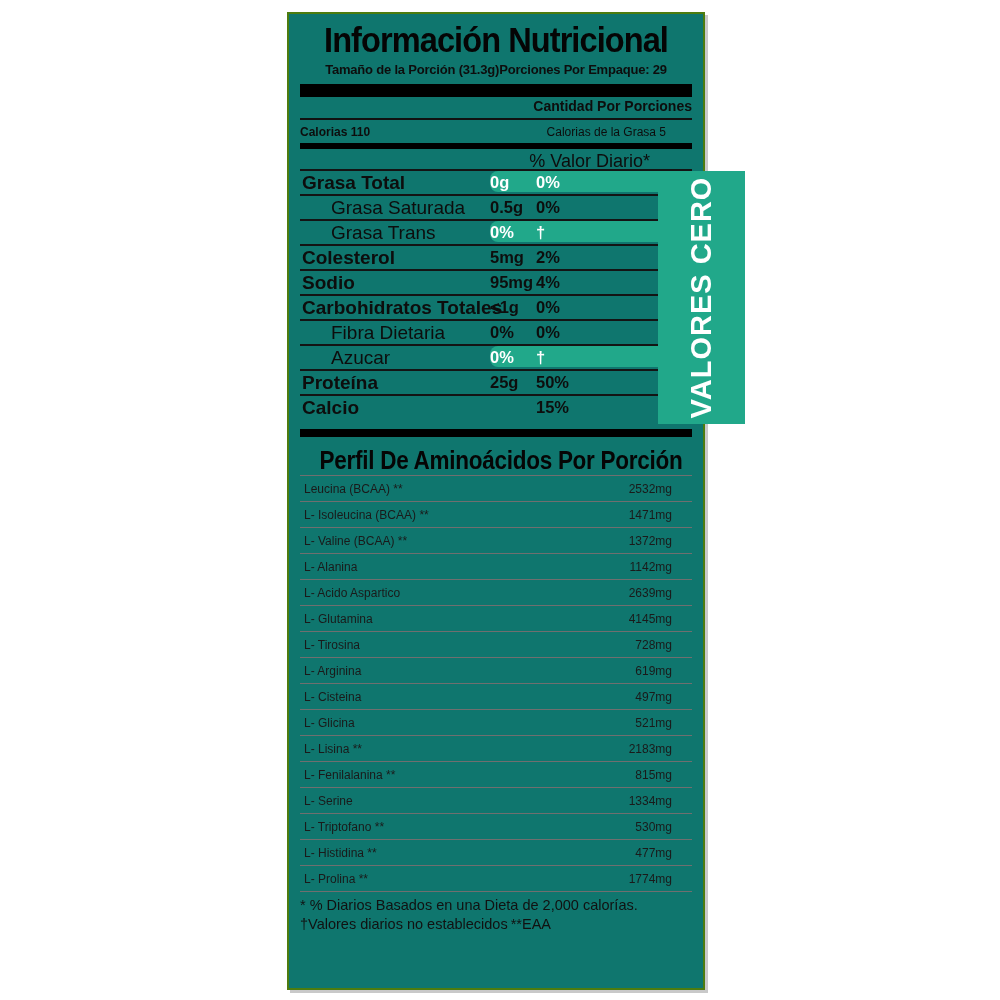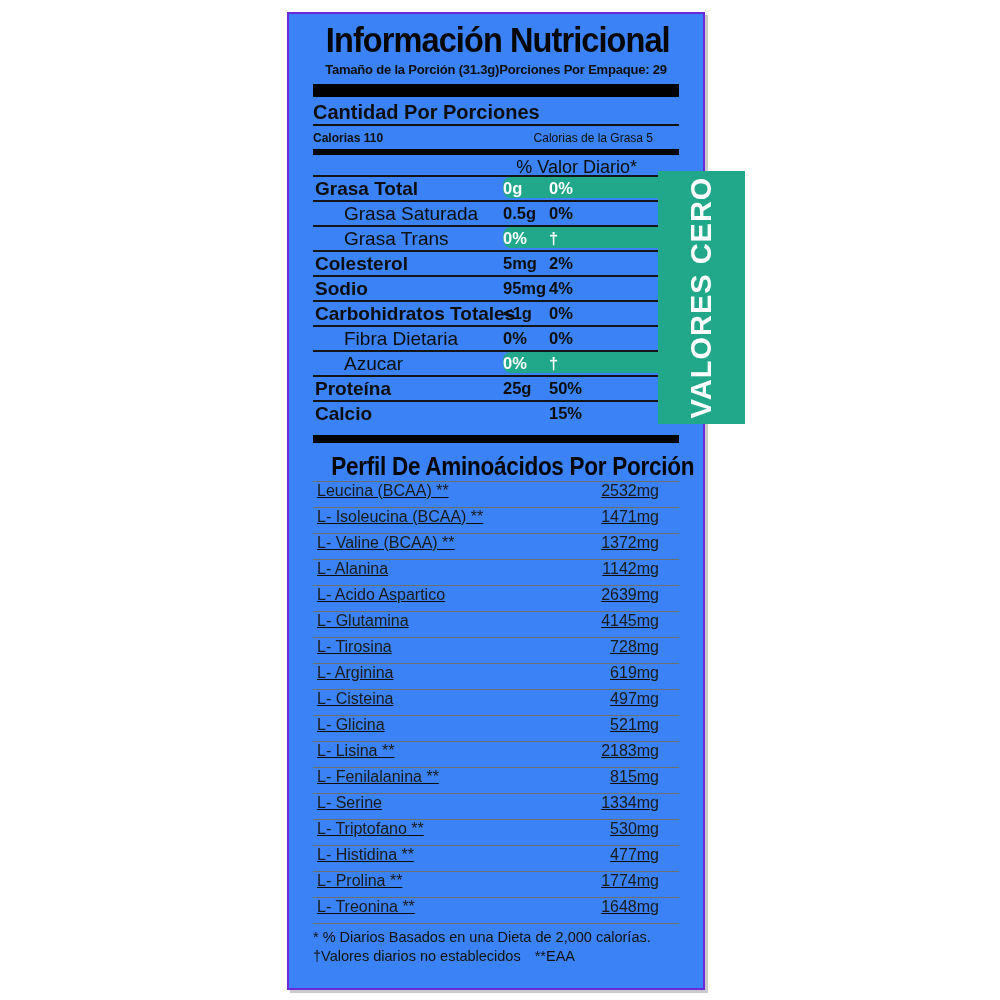--- a/index.html
+++ b/index.html
@@ -2,33 +2,33 @@
 <html style="--teal: #21a88a;"><head>
 <meta charset="utf-8">
 <style>
   * { margin:0; padding:0; box-sizing:border-box; }
   html,body { width:1000px; height:1000px; background:#ffffff;
     font-family:"Liberation Sans", sans-serif; color:#0d0d0d; }
   .page { position:relative; width:1000px; height:1000px; background:#fff; overflow:hidden; }
 
   .label-box {
     position:absolute; left:287px; top:12px; width:418px; height:978px;
-    background:#3b82f6; border:2px solid #6d28d9;
+    background:#0f766e; border:2px solid #4d7c0f;
     box-shadow:3px 3px 0 #c9c9c9;
-    padding:0 24px;
+    padding:0 11px;
   }
 
   
   .title { margin-top:6px; font-size:35px; font-weight:bold; letter-spacing:-1px;
     white-space:nowrap; transform:scaleX(0.93); transform-origin:center; text-align:center;
     line-height:40px; color:#050505; }
   .subtitle { display:flex; justify-content:center; margin-top:2px;
     font-size:13px; font-weight:bold; letter-spacing:-0.2px; line-height:16px; white-space:nowrap; }
   .bar-thick { height:13px; background:#000; margin-top:6px; }
-  .amount-per { margin-top:6px; font-size:20px; font-weight:bold; line-height:18px; }
+  .amount-per { font-size:14px; font-weight:bold; line-height:18px;text-align:right; }
   .thin-line { border-bottom:2px solid #111; margin-top:3px; }
   .calories-row { display:flex; justify-content:space-between; align-items:center;
     height:23px; font-size:12px; padding-right:26px; }
   .calories-row .cal { font-weight:bold; }
   .bar-mid { height:6px; background:#000; }
   .dv-header { text-align:right; padding-right:42px; font-size:18px; height:18px;
     line-height:20px; margin-top:2px; }
 
   
   .ntable { position:relative; }
@@ -49,27 +49,27 @@
   .banner-text { transform:rotate(-90deg); white-space:nowrap; color:#fff;
     font-size:29px; font-weight:bold; letter-spacing:1px; }
 
   .bar-thick2 { height:8px; background:#000; margin-top:10px; }
 
   
   .amino-title { margin-top:9px; font-size:25px; font-weight:bold; white-space:nowrap;
     text-align:center; transform:scaleX(0.90); transform-origin:center; line-height:28px;
     letter-spacing:-0.3px; color:#050505; }
   .atable { margin-top:1px; border-top:1.5px solid #6f6f6f; }
-  .arow { display:flex; justify-content:space-between; align-items:flex-start; height:26px;
-    border-bottom:1.5px solid #6f6f6f; padding:0 20px 0 4px; font-size:16px;text-decoration:underline; }
+  .arow { display:flex; justify-content:space-between; align-items:center; height:26px;
+    border-bottom:1.5px solid #6f6f6f; padding:0 20px 0 4px; font-size:12px; }
   .aname, .avalue { white-space:nowrap; color:#1a1a1a; }
 
   
   .footnotes { margin-top:4px; font-size:14.5px; line-height:19px; color:#111; }
-  .fn2 { display:flex; gap:14px; }
+  .fn2 { display:flex; gap:3px; }
 </style>
 </head>
 <body>
 
 <div class="page">
   <div class="label-box">
 
     <div class="title">Información Nutricional</div>
 
     <div class="subtitle">
@@ -208,24 +208,20 @@
           <span class="aname">L- Triptofano **</span>
           <span class="avalue">530mg</span>
         </div>
         <div class="arow">
           <span class="aname">L- Histidina **</span>
           <span class="avalue">477mg</span>
         </div>
         <div class="arow">
           <span class="aname">L- Prolina **</span>
           <span class="avalue">1774mg</span>
-        </div>
-        <div class="arow">
-          <span class="aname">L- Treonina **</span>
-          <span class="avalue">1648mg</span>
         </div>
       </div>
 
     <div class="footnotes">
       <div>* % Diarios Basados en una Dieta de 2,000 calorías.</div>
       <div class="fn2">
         <span>†Valores diarios no establecidos</span>
         <span>**EAA</span>
       </div>
     </div>

